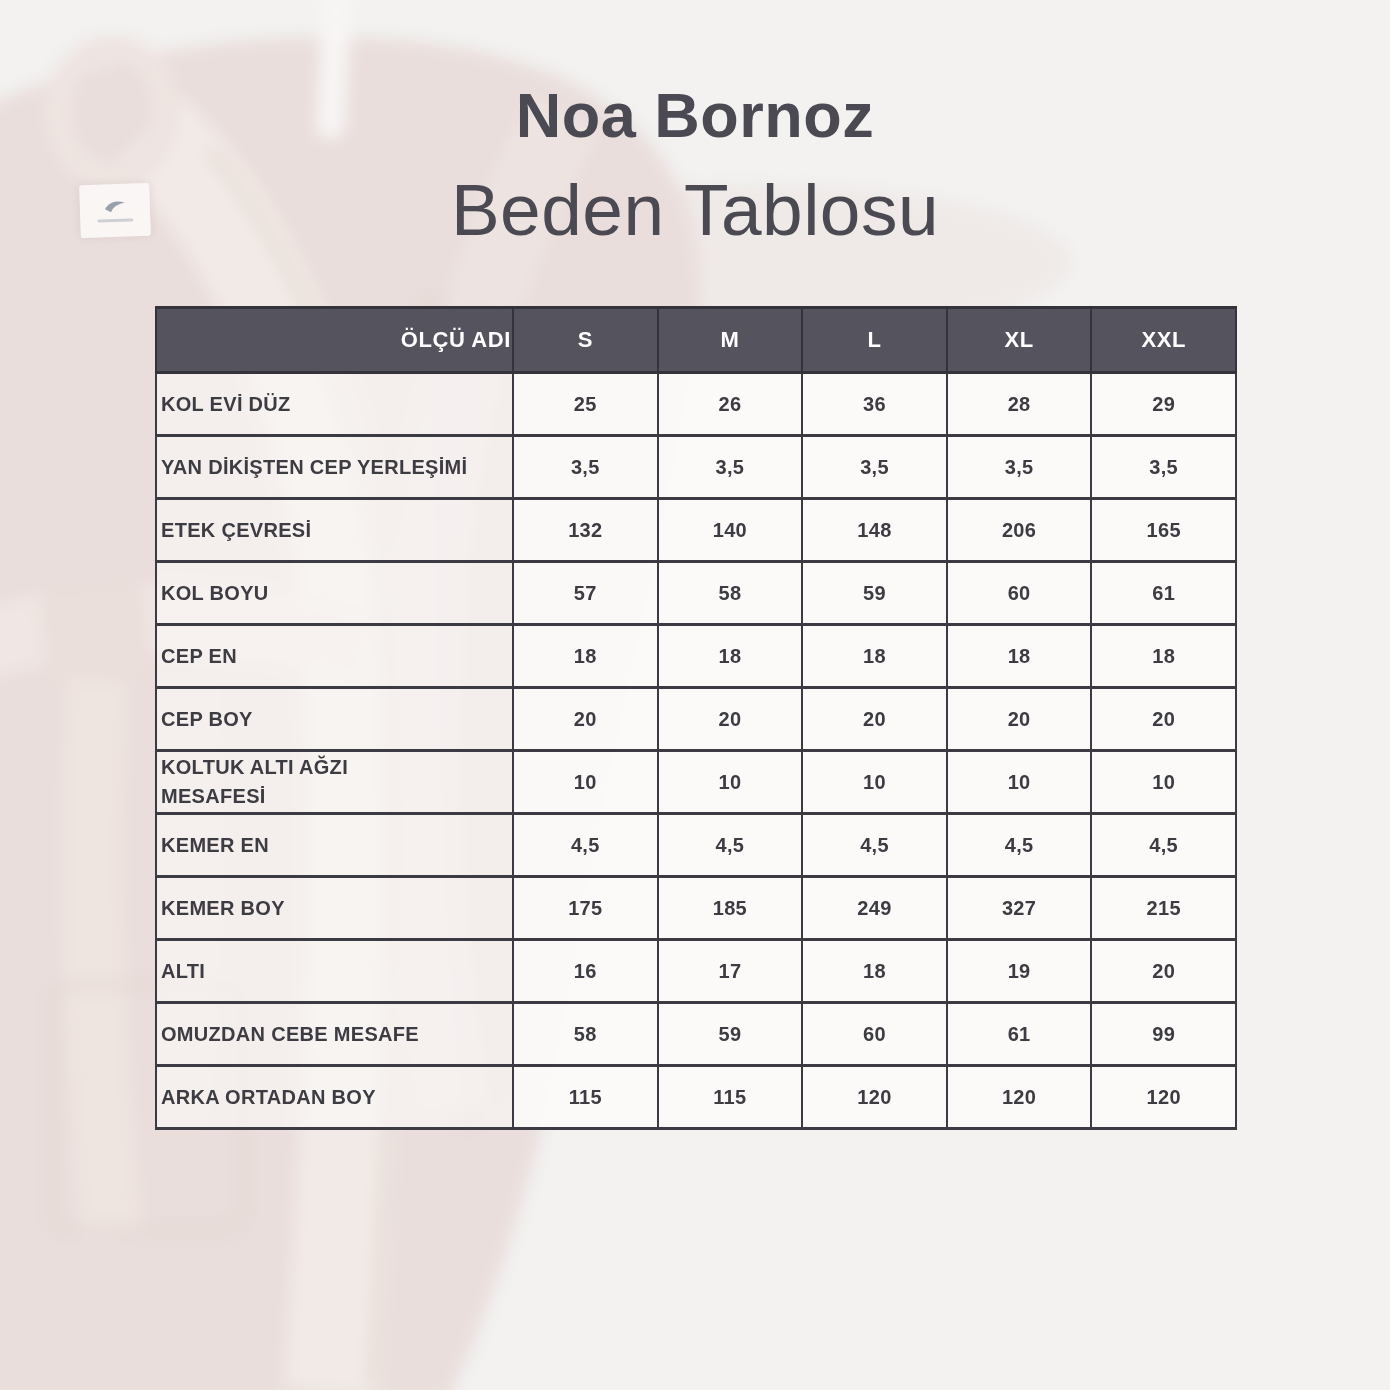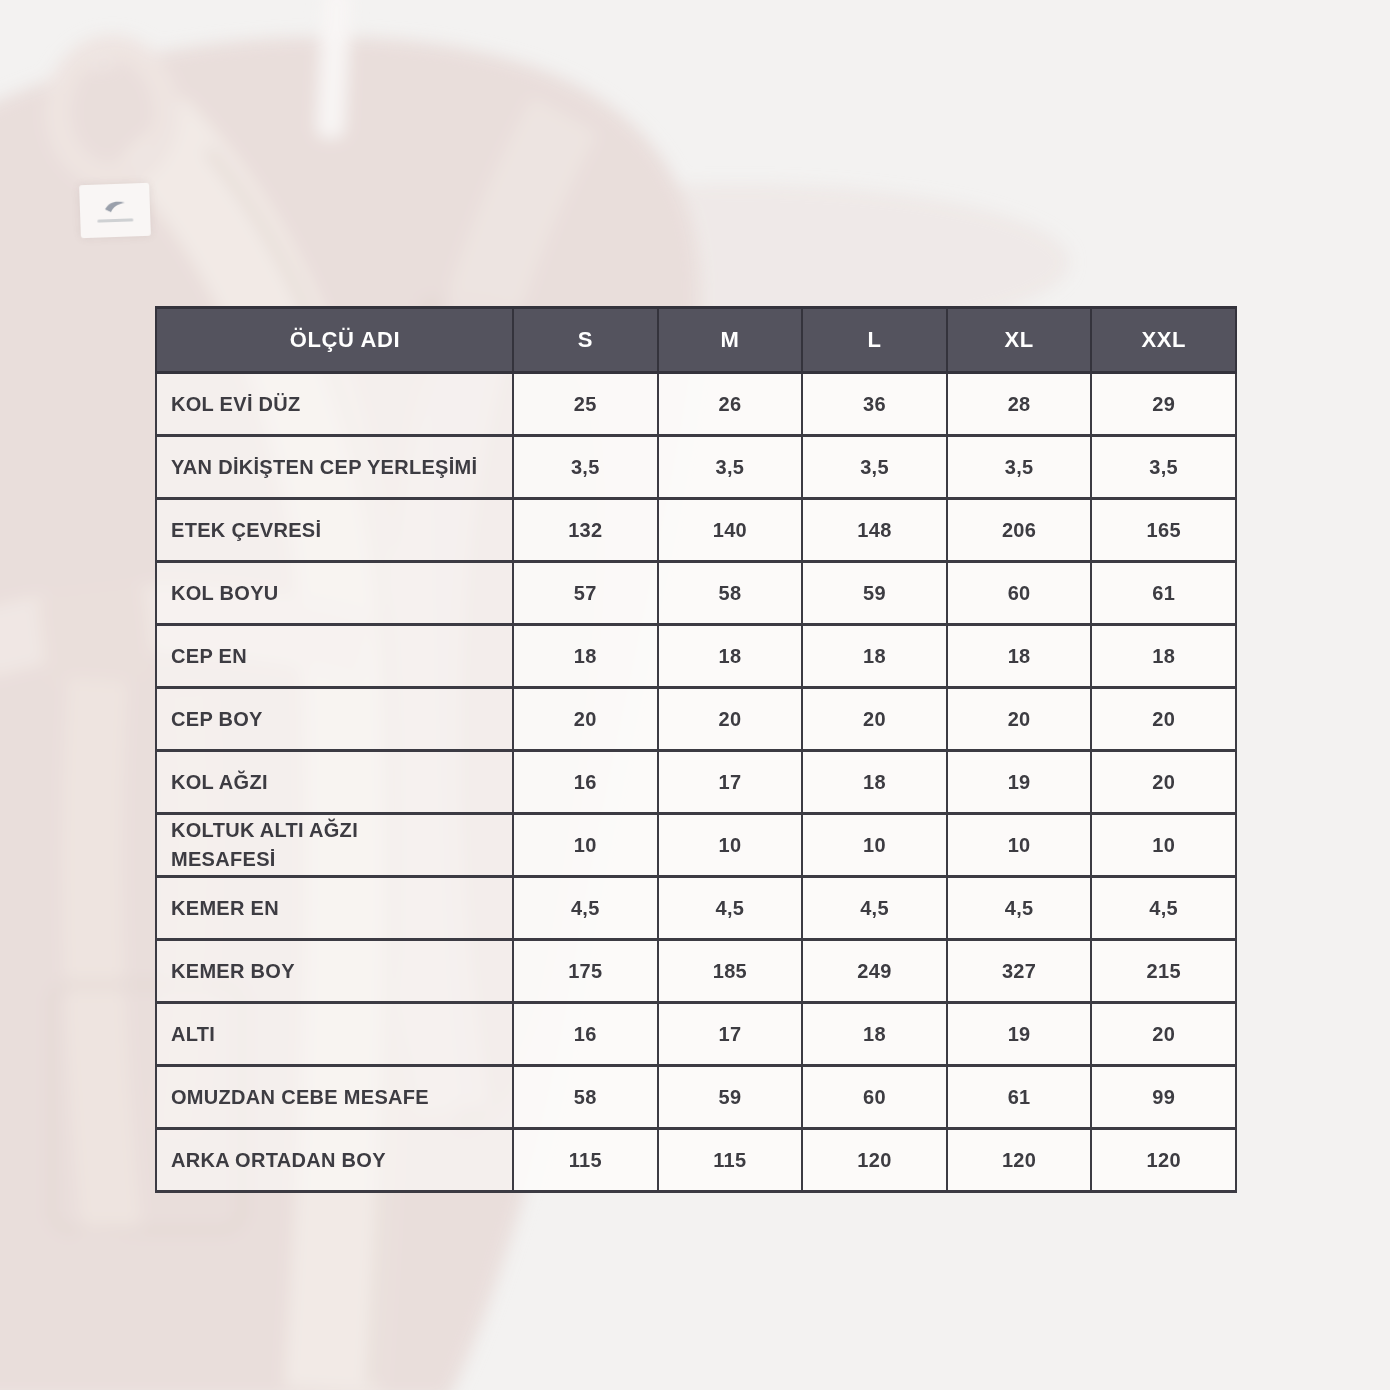--- a/index.html
+++ b/index.html
@@ -42,27 +42,27 @@
     border-style:solid;border-color:#3c3b43;
     border-top-width:3px;border-bottom-width:3px;
     border-left-width:2px;border-right-width:2px;
     vertical-align:middle;
   }
   .size-table th{
     background:#54535e;color:#ffffff;
     font-size:22px;font-weight:bold;letter-spacing:0.6px;
     height:60px;border-color:#34333c;
   }
-  .size-table th.col-label{text-align:center;padding-left:22px;}
+  .size-table th.col-label{text-align:right;padding-left:22px;}
   .size-table th.col-size{text-align:center;}
   .size-table td{
     height:58px;font-size:20px;font-weight:bold;color:#3d3c42;letter-spacing:0.3px;
   }
   .size-table td.cell-label{
-    text-align:left;padding-left:14px;padding-right:8px;
+    text-align:left;padding-left:4px;padding-right:8px;
     background:rgba(252,250,249,0.60);
     white-space:pre-line;line-height:1.45;
   }
   .size-table td.cell-value{
     text-align:center;
     background:rgba(252,251,250,0.93);
   }
 </style>
 </head>
 <body>
@@ -109,20 +109,24 @@
     </svg>
     
     <div class="brand-tag">
       <svg width="24" height="14" viewBox="0 0 24 14">
         <path d="M2 10 C6 3 14 1 22 4 C15 5 10 8 8 13 Z" fill="#9aa0ab"></path>
       </svg>
       <div class="tag-textline"></div>
     </div>
   </div>
 
+  <div class="title-block">
+    <div class="title-main">Noa Bornoz</div>
+    <div class="title-sub">Beden Tablosu</div>
+  </div>
 
   <div class="table-wrap">
     <table class="size-table">
       <colgroup>
           <col class="c-label">
           <col class="c-size">
           <col class="c-size">
           <col class="c-size">
           <col class="c-size">
           <col class="c-size">
@@ -180,28 +184,20 @@
           </tr>
           <tr>
             <td class="cell-label">CEP BOY</td>
             <td class="cell-value">20</td>
             <td class="cell-value">20</td>
             <td class="cell-value">20</td>
             <td class="cell-value">20</td>
             <td class="cell-value">20</td>
           </tr>
           <tr>
-            <td class="cell-label">KOL AĞZI</td>
-            <td class="cell-value">16</td>
-            <td class="cell-value">17</td>
-            <td class="cell-value">18</td>
-            <td class="cell-value">19</td>
-            <td class="cell-value">20</td>
-          </tr>
-          <tr>
             <td class="cell-label">KOLTUK ALTI AĞZI
 MESAFESİ</td>
             <td class="cell-value">10</td>
             <td class="cell-value">10</td>
             <td class="cell-value">10</td>
             <td class="cell-value">10</td>
             <td class="cell-value">10</td>
           </tr>
           <tr>
             <td class="cell-label">KEMER EN</td>

